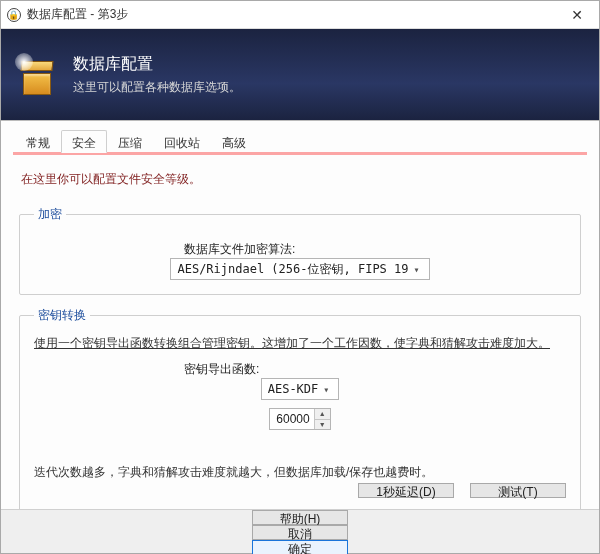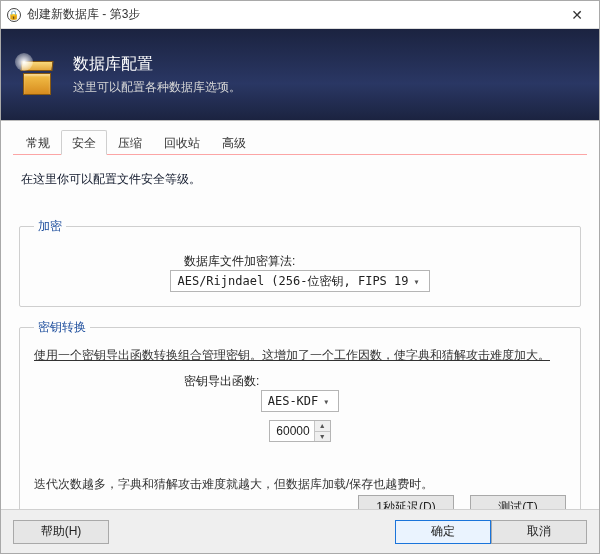--- a/index.html
+++ b/index.html
@@ -77,21 +77,21 @@
   .banner-text p  { font-size: 12px; color: #d7d7d7; }
   .content {
     flex: 1;
     padding: 8px 12px 0 12px;
     display: flex; flex-direction: column;
     background: #fdfdfd;
     overflow: hidden;
   }
   .tabs {
     display: flex;
-    border-bottom: 1px solid #fca5a5;
+    border-bottom: 3px solid #fca5a5;
     padding-left: 2px;
     gap: 0;
     height: 26px;
   }
   .tab {
     padding: 4px 10px 4px 10px;
     font-size: 12px;
     color: #333;
     cursor: pointer;
     border: 1px solid transparent;
@@ -100,21 +100,21 @@
     top: 1px;
     background: transparent;
   }
   .tab.active {
     background: #fdfdfd;
     border: 1px solid #cfcfcf;
     border-bottom: 1px solid #fdfdfd;
     border-radius: 2px 2px 0 0;
   }
   .tab-body { padding: 12px 6px 4px 6px; flex:1; }
-  .desc { margin: 4px 0 30px 2px; color: #0f172a; }
+  .desc { margin: 4px 0 18px 2px; color: #7f1d1d; }
   fieldset.group {
     border: 1px solid #cfcfcf;
     border-radius: 2px;
     padding: 10px 14px 14px 14px;
     margin-bottom: 12px;
   }
   fieldset.group > legend {
     padding: 0 4px;
     color: #1a4b9b;
     font-size: 12px;
@@ -159,51 +159,52 @@
     flex:1; display:flex; align-items:center; justify-content:center;
     font-size: 7px; color:#555; cursor:pointer;
     background: #efefef;
   }
   .numinput .spin span:first-child { border-bottom:1px solid #c5c5c5; }
   .para { color:#333; line-height:1.6; margin-bottom: 6px; text-decoration: underline; }
   .hint { margin: 34px 0 2px 0; color:#333; }
   .btnrow-right { display:flex; justify-content:flex-end; gap: 16px; }
   button.btn {
     min-width: 96px;
-    height: 24px;
+    height: 15px;
     font-size: 12px;
     color: #222;
     background: #e6e6e6;
     border: 1px solid #a9a9a9;
     cursor: pointer;
     font-family: inherit;
     padding: 0 10px;
   }
   button.btn.primary {
     border: 1px solid #1a74da;
     background: #eaf3fe;
   }
   .footer {
     height: 44px;
     background: #efefef;
     border-top: 1px solid #d0d0d0;
     display: flex;
     align-items: center;
     padding: 0 12px;
+    flex-direction: column;
   }
   .footer .spacer { flex:1; }
 </style>
 </head>
 <body>
 
 <div class="window">
 
   <div class="titlebar">
     <span class="lock-icon">🔒</span>
-    <span class="title">创建新数据库  -  第3步</span>
+    <span class="title">数据库配置  -  第3步</span>
     <div class="close-btn">
       <span>✕</span>
     </div>
   </div>
 
   <div class="banner">
     <div class="banner-icon">
       <div class="lid"></div>
       <div class="box"></div>
       <div class="shine"></div>
@@ -272,17 +273,17 @@
           <button class="btn">1秒延迟(D)</button>
           <button class="btn">测试(T)</button>
         </div>
       </fieldset>
     </div>
   </div>
 
   <div class="footer">
     <button class="btn">帮助(H)</button>
     <div class="spacer"></div>
+    <button class="btn">取消</button>
     <button class="btn primary">确定</button>
-    <button class="btn">取消</button>
   </div>
 
 </div>
 
 </body></html>

